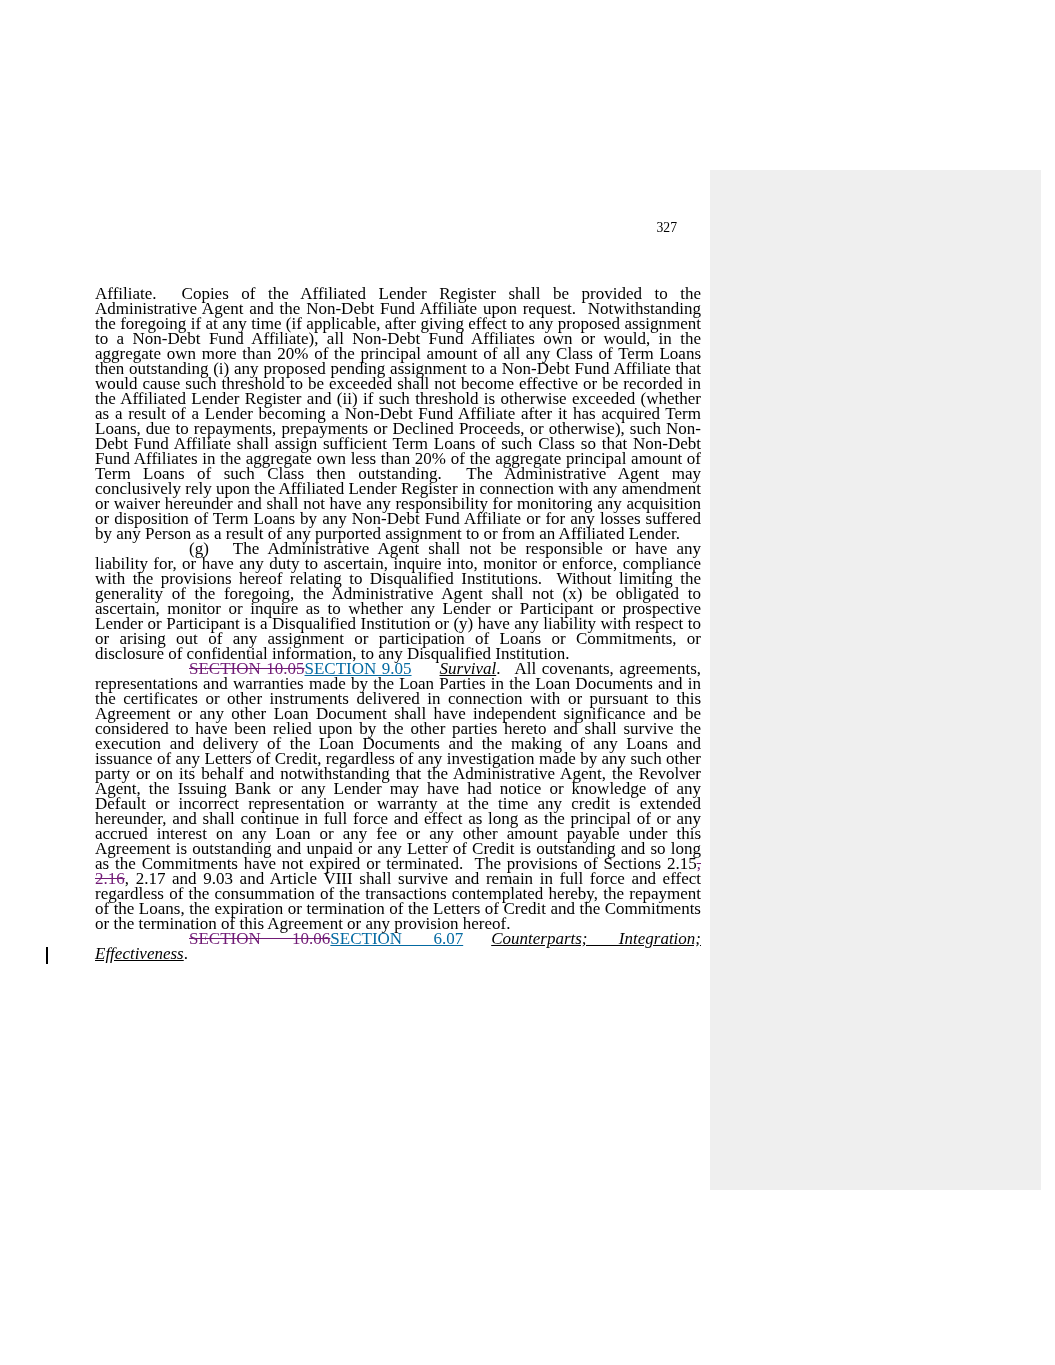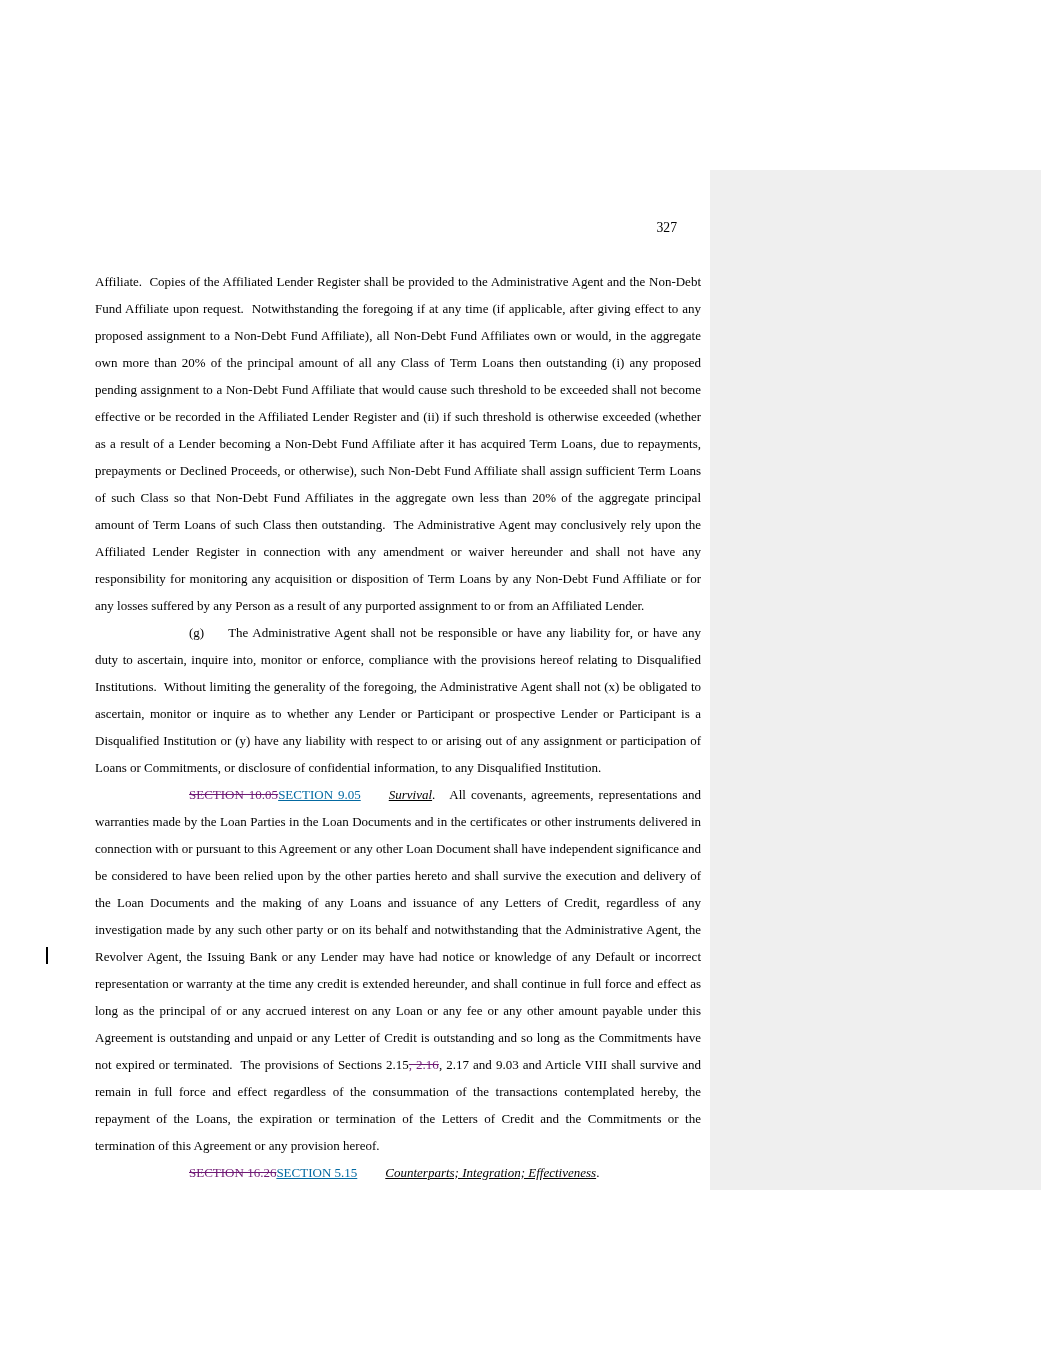--- a/index.html
+++ b/index.html
@@ -33,24 +33,24 @@
     position: absolute;
     left: 46px;
     top: 947px;
     width: 2px;
     height: 17px;
     background: #000000;
   }
   .content {
     position: absolute;
     left: 95px;
-    top: 268px;
+    top: 286px;
     width: 606px;
-    font-size: 13px;
-    line-height: 27px;
+    font-size: 17px;
+    line-height: 15px;
   }
   .content p {
     margin: 0;
     text-align: justify;
   }
   .mt-sm { margin-top: 10px; }
   .mt-md { margin-top: 13px; }
   .indent { text-indent: 94px; }
   .tab { display: inline-block; }
   .tab-a { width: 24px; }
@@ -70,15 +70,15 @@
 <div class="change-bar"></div>
 
 <div class="content">
 
   <p class="para">Affiliate.&nbsp; Copies of the Affiliated Lender Register shall be provided to the Administrative Agent and the Non-Debt Fund Affiliate upon request.&nbsp; Notwithstanding the foregoing if at any time (if applicable, after giving effect to any proposed assignment to a Non-Debt Fund Affiliate), all Non-Debt Fund Affiliates own or would, in the aggregate own more than 20% of the principal amount of all any Class of Term Loans then outstanding (i) any proposed pending assignment to a Non-Debt Fund Affiliate that would cause such threshold to be exceeded shall not become effective or be recorded in the Affiliated Lender Register and (ii) if such threshold is otherwise exceeded (whether as a result of a Lender becoming a Non-Debt Fund Affiliate after it has acquired Term Loans, due to repayments, prepayments or Declined Proceeds, or otherwise), such Non-Debt Fund Affiliate shall assign sufficient Term Loans of such Class so that Non-Debt Fund Affiliates in the aggregate own less than 20% of the aggregate principal amount of Term Loans of such Class then outstanding.&nbsp; The Administrative Agent may conclusively rely upon the Affiliated Lender Register in connection with any amendment or waiver hereunder and shall not have any responsibility for monitoring any acquisition or disposition of Term Loans by any Non-Debt Fund Affiliate or for any losses suffered by any Person as a result of any purported assignment to or from an Affiliated Lender.</p>
 
   <p class="para mt-sm indent"><span>(g)</span><span class="tab tab-a"></span><span>The Administrative Agent shall not be responsible or have any liability for, or have any duty to ascertain, inquire into, monitor or enforce, compliance with the provisions hereof relating to Disqualified Institutions.&nbsp; Without limiting the generality of the foregoing, the Administrative Agent shall not (x) be obligated to ascertain, monitor or inquire as to whether any Lender or Participant or prospective Lender or Participant is a Disqualified Institution or (y) have any liability with respect to or arising out of any assignment or participation of Loans or Commitments, or disclosure of confidential information, to any Disqualified Institution.</span></p>
 
   <p class="para mt-md indent"><span class="del">SECTION 10.05</span><span class="ins">SECTION 9.05</span><span class="tab tab-b"></span><span class="und">Survival</span><span>.</span><span class="tab tab-c"></span><span>All covenants, agreements, representations and warranties made by the Loan Parties in the Loan Documents and in the certificates or other instruments delivered in connection with or pursuant to this Agreement or any other Loan Document shall have independent significance and be considered to have been relied upon by the other parties hereto and shall survive the execution and delivery of the Loan Documents and the making of any Loans and issuance of any Letters of Credit, regardless of any investigation made by any such other party or on its behalf and notwithstanding that the Administrative Agent, the Revolver Agent, the Issuing Bank or any Lender may have had notice or knowledge of any Default or incorrect representation or warranty at the time any credit is extended hereunder, and shall continue in full force and effect as long as the principal of or any accrued interest on any Loan or any fee or any other amount payable under this Agreement is outstanding and unpaid or any Letter of Credit is outstanding and so long as the Commitments have not expired or terminated.&nbsp; The provisions of Sections 2.15</span><span class="del">, 2.16</span><span>, 2.17 and 9.03 and Article VIII shall survive and remain in full force and effect regardless of the consummation of the transactions contemplated hereby, the repayment of the Loans, the expiration or termination of the Letters of Credit and the Commitments or the termination of this Agreement or any provision hereof.</span></p>
 
-  <p class="para mt-sm indent"><span class="del">SECTION 16.26</span><span class="ins">SECTION 5.15</span><span class="tab tab-b"></span><span class="und">Counterparts; Integration; Effectiveness</span><span>.</span></p>
+  <p class="para mt-sm indent"><span class="del">SECTION 10.06</span><span class="ins">SECTION 6.07</span><span class="tab tab-b"></span><span class="und">Counterparts; Integration; Effectiveness</span><span>.</span></p>
 
 </div>
 
 </body></html>

